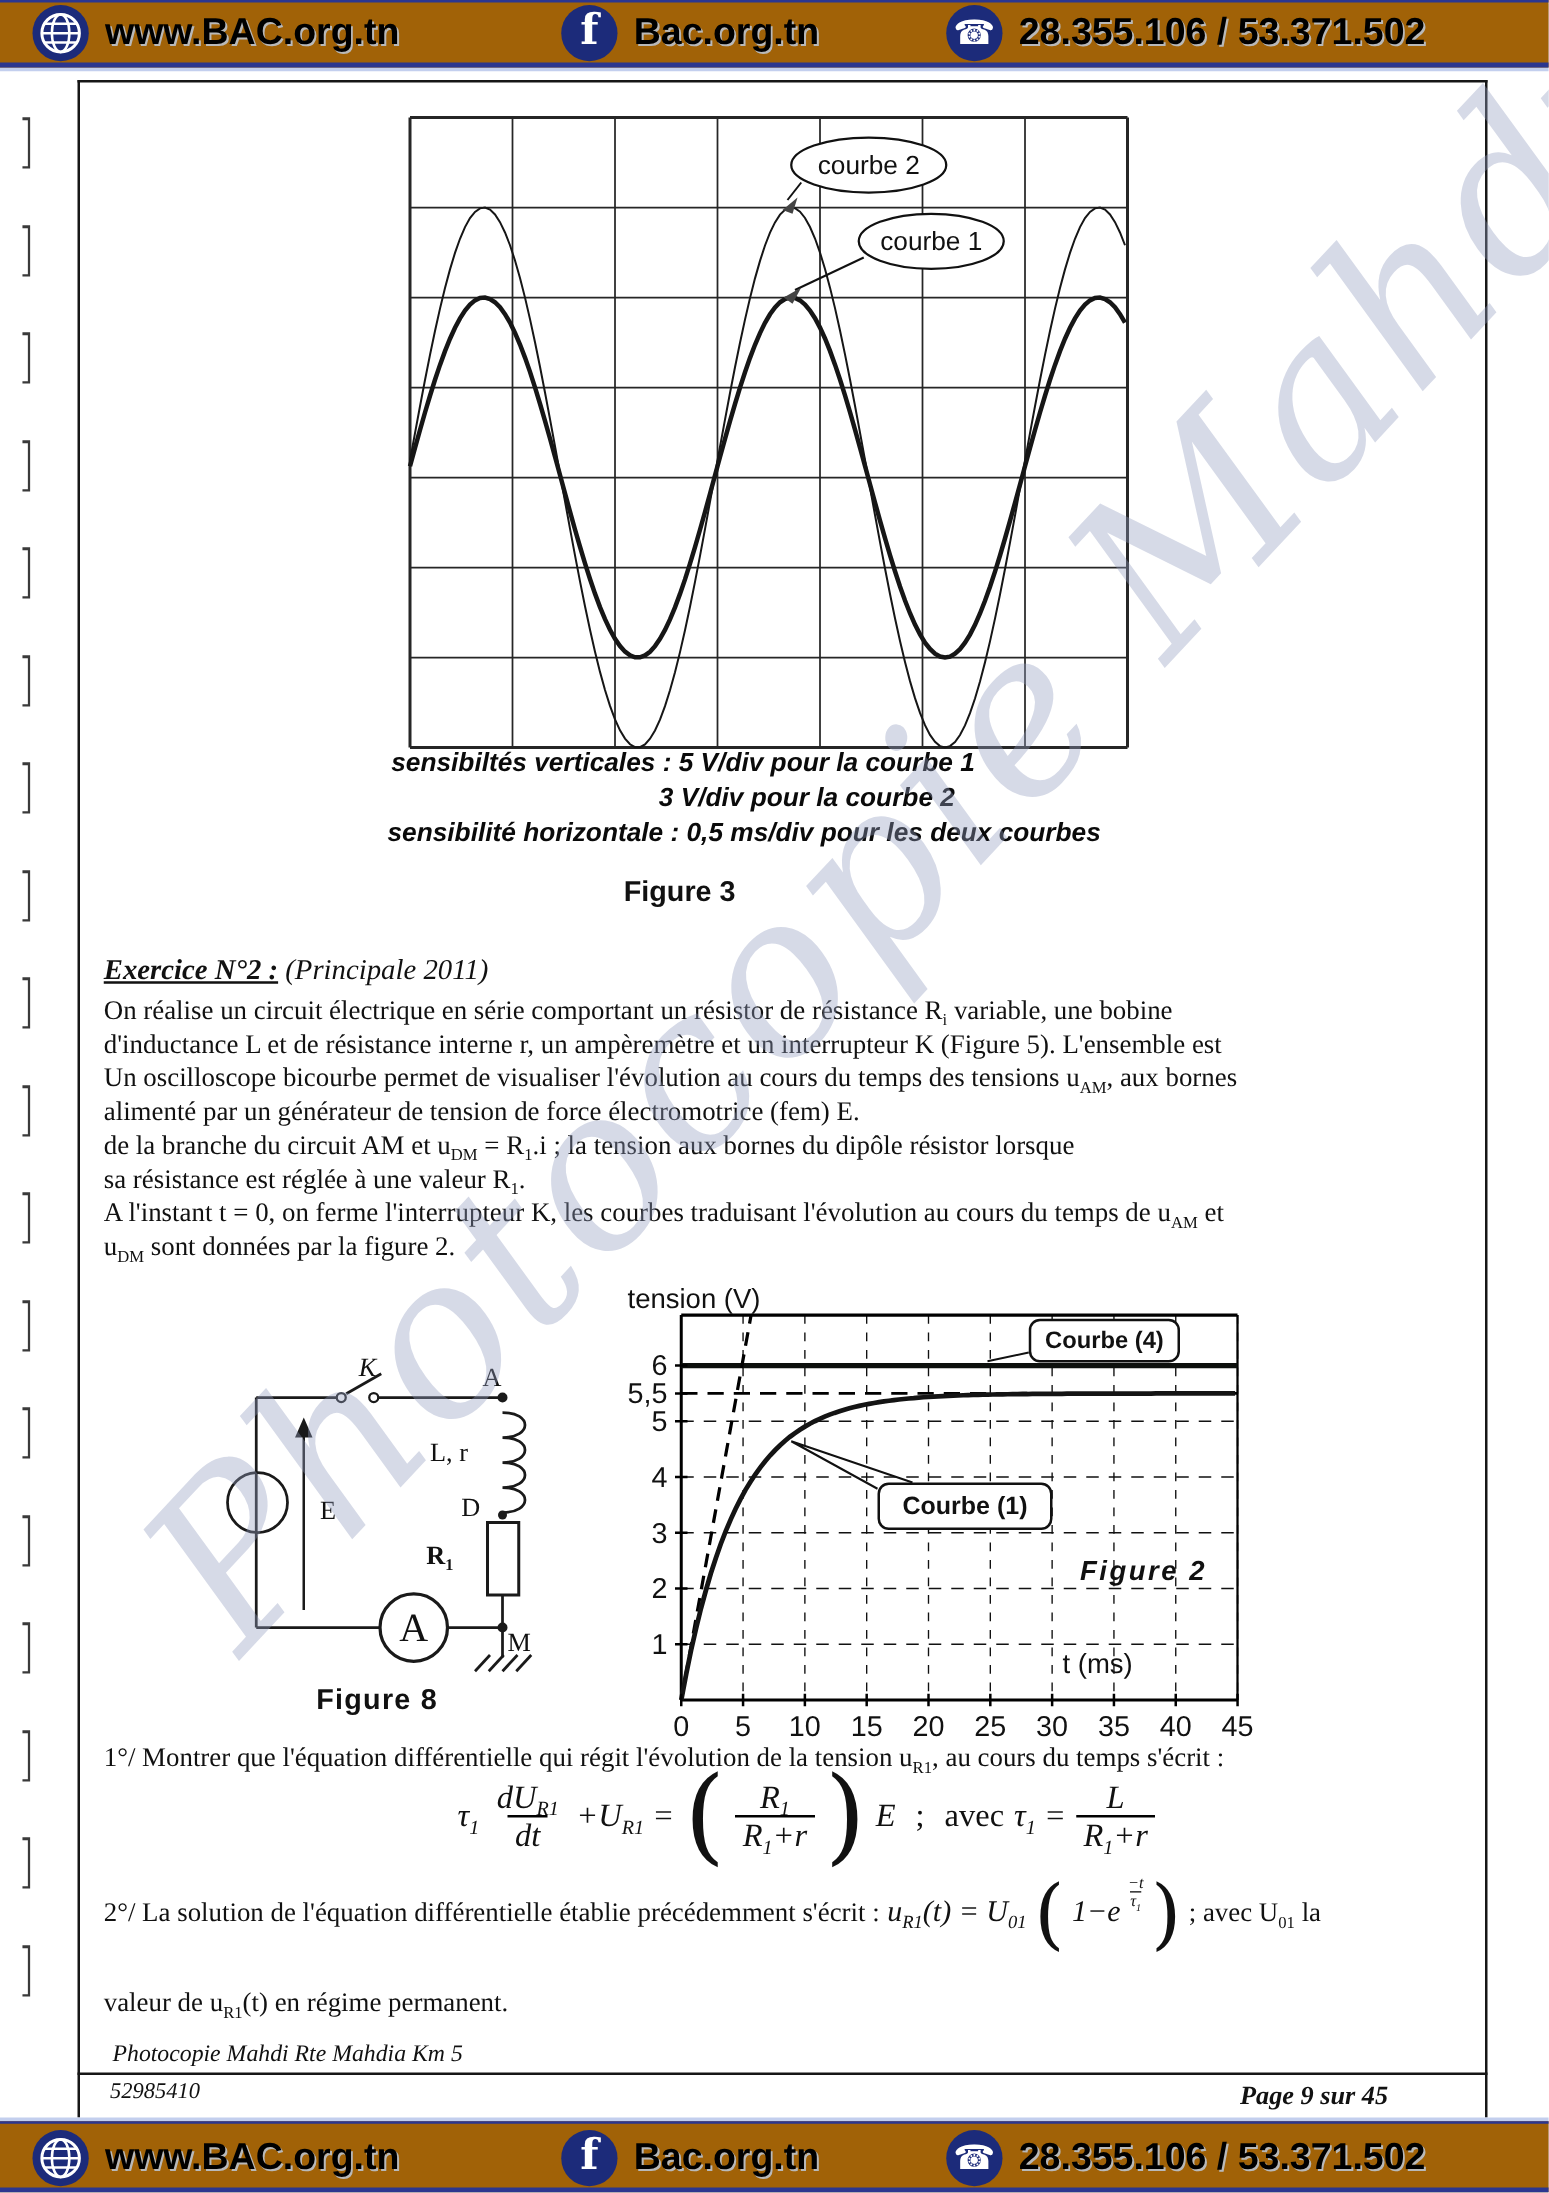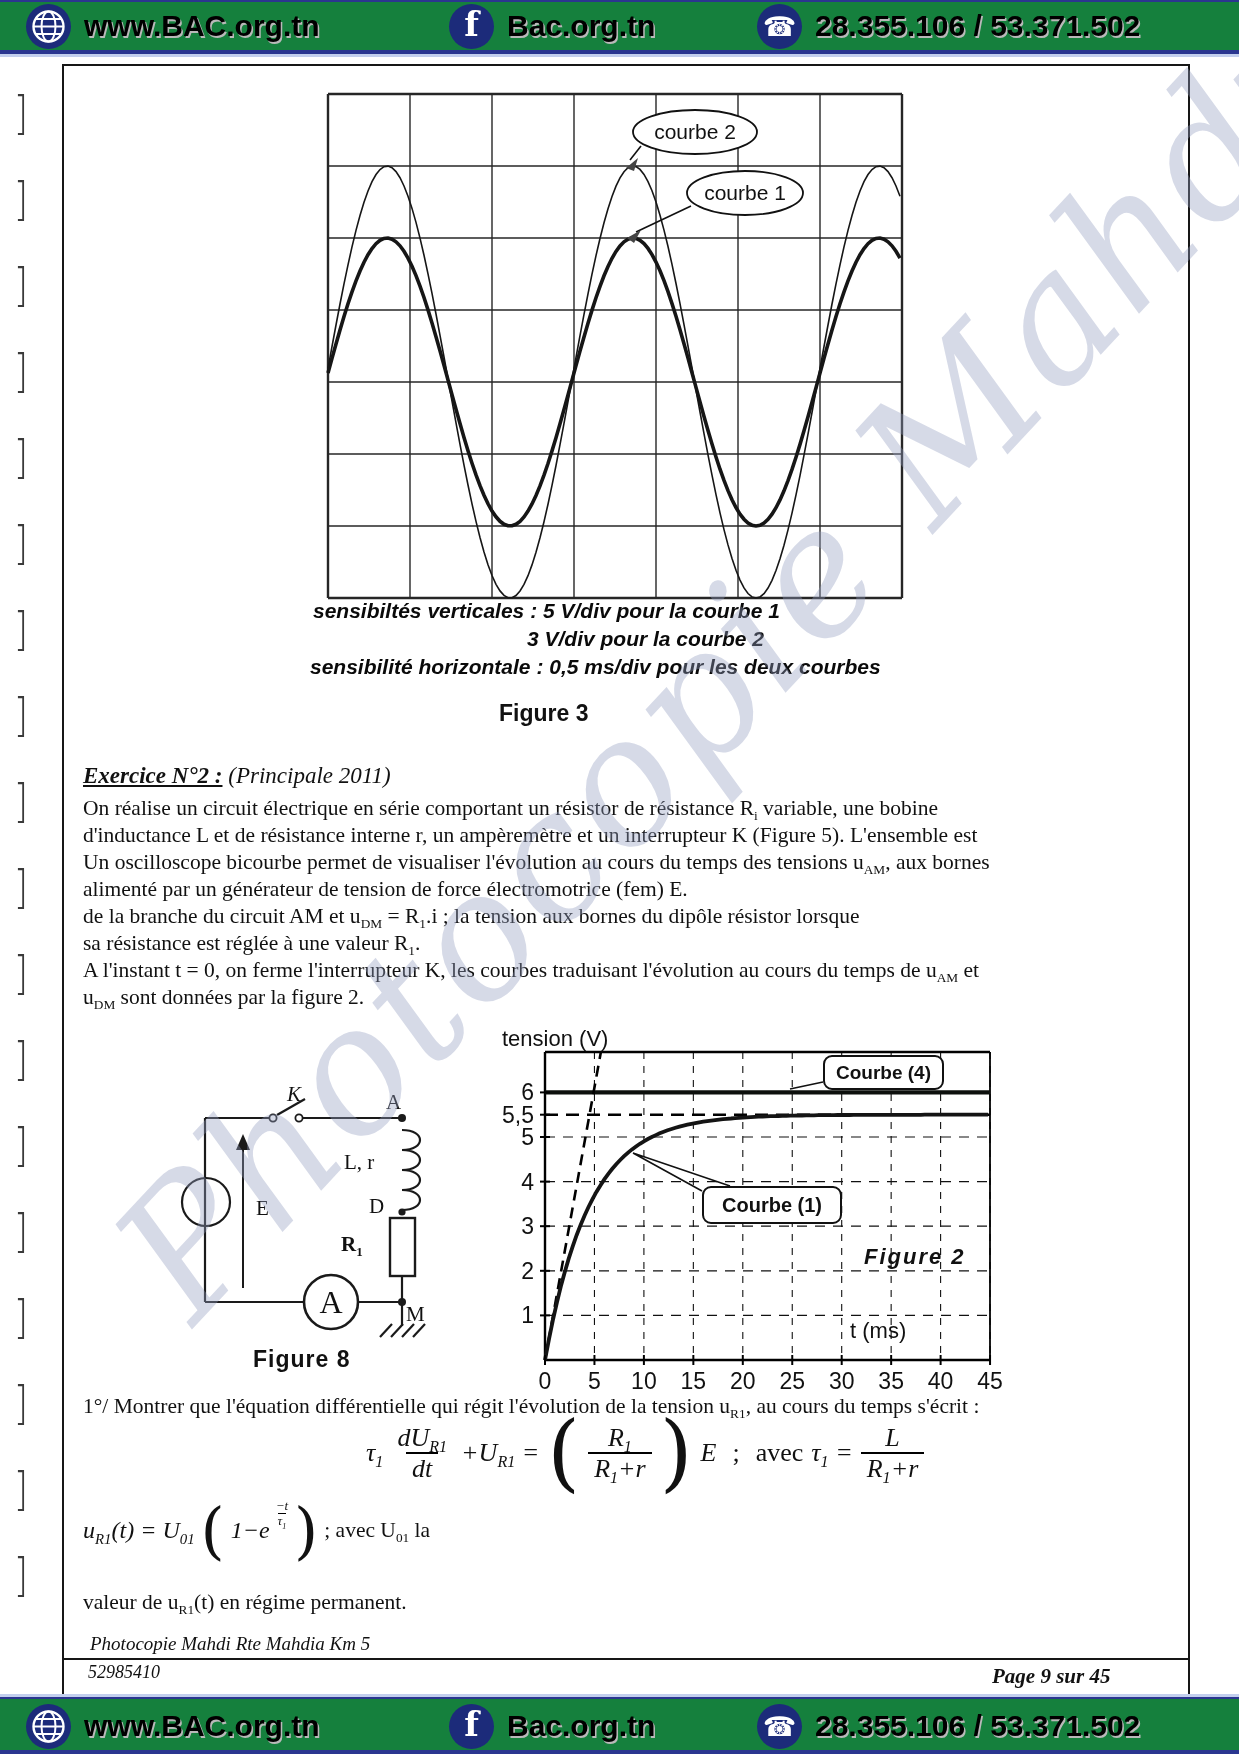--- a/index.html
+++ b/index.html
@@ -1,19 +1,19 @@
 <!DOCTYPE html>
 <html><head>
 <meta charset="utf-8">
 <style>
   html,body{margin:0;padding:0}
   body{width:1239px;height:1754px;position:relative;background:#fff;overflow:hidden;
        font-family:"Liberation Serif",serif;color:#111}
   
-  .bar{position:absolute;left:0;width:1239px;height:54px;background:#15803d;box-sizing:border-box;
+  .bar{position:absolute;left:0;width:1239px;height:54px;background:#a16207;box-sizing:border-box;
        border-top:2px solid #2b3690;border-bottom:4px solid #2b3690;z-index:6}
   .bar.top{top:0;box-shadow:0 3px 0 0 #c3cfee}
   .bar.bottom{top:1697px;height:57px;box-shadow:0 -3px 0 0 #c3cfee}
   .bar-group{position:absolute;top:1px;height:46px;display:flex;align-items:center;gap:13px}
   .bar-text{font-family:"Liberation Sans",sans-serif;font-weight:bold;font-size:30px;color:#000;
             text-shadow:1.5px 1.5px 0 #b9b9b9;white-space:nowrap}
   .cicon{width:45px;height:45px;border-radius:50%;background:#1c2b7a;display:flex;align-items:center;
          justify-content:center;color:#fff;flex:0 0 auto}
   .cicon.phone{font-family:"DejaVu Sans",sans-serif;font-size:27px;line-height:1}
   .cicon.fb{font-family:"DejaVu Serif",serif;font-weight:bold;font-size:34px;padding-bottom:4px;box-sizing:border-box}
@@ -288,20 +288,21 @@
   <span class="eqsep">;</span>
   <span class="avecw">avec</span>
   <span>τ<sub>1</sub> =</span>
   <span class="frac">
     <span>L</span>
     <span class="den">R<sub>1</sub>+r</span>
   </span>
 </div>
 
 <div class="q2line">
+  <span>2°/ La solution de l'équation différentielle établie précédemment s'écrit :</span>
   <span class="fml">u<sub>R1</sub>(t) = U<sub>01</sub></span>
   <span class="bigp2">(</span>
   <span class="fml">1−e</span>
   <span class="supfrac">
     <span>−t</span>
     <span class="d">τ<sub>1</sub></span>
   </span>
   <span class="bigp2">)</span>
   <span>; avec U<sub>01</sub> la</span>
 </div>

